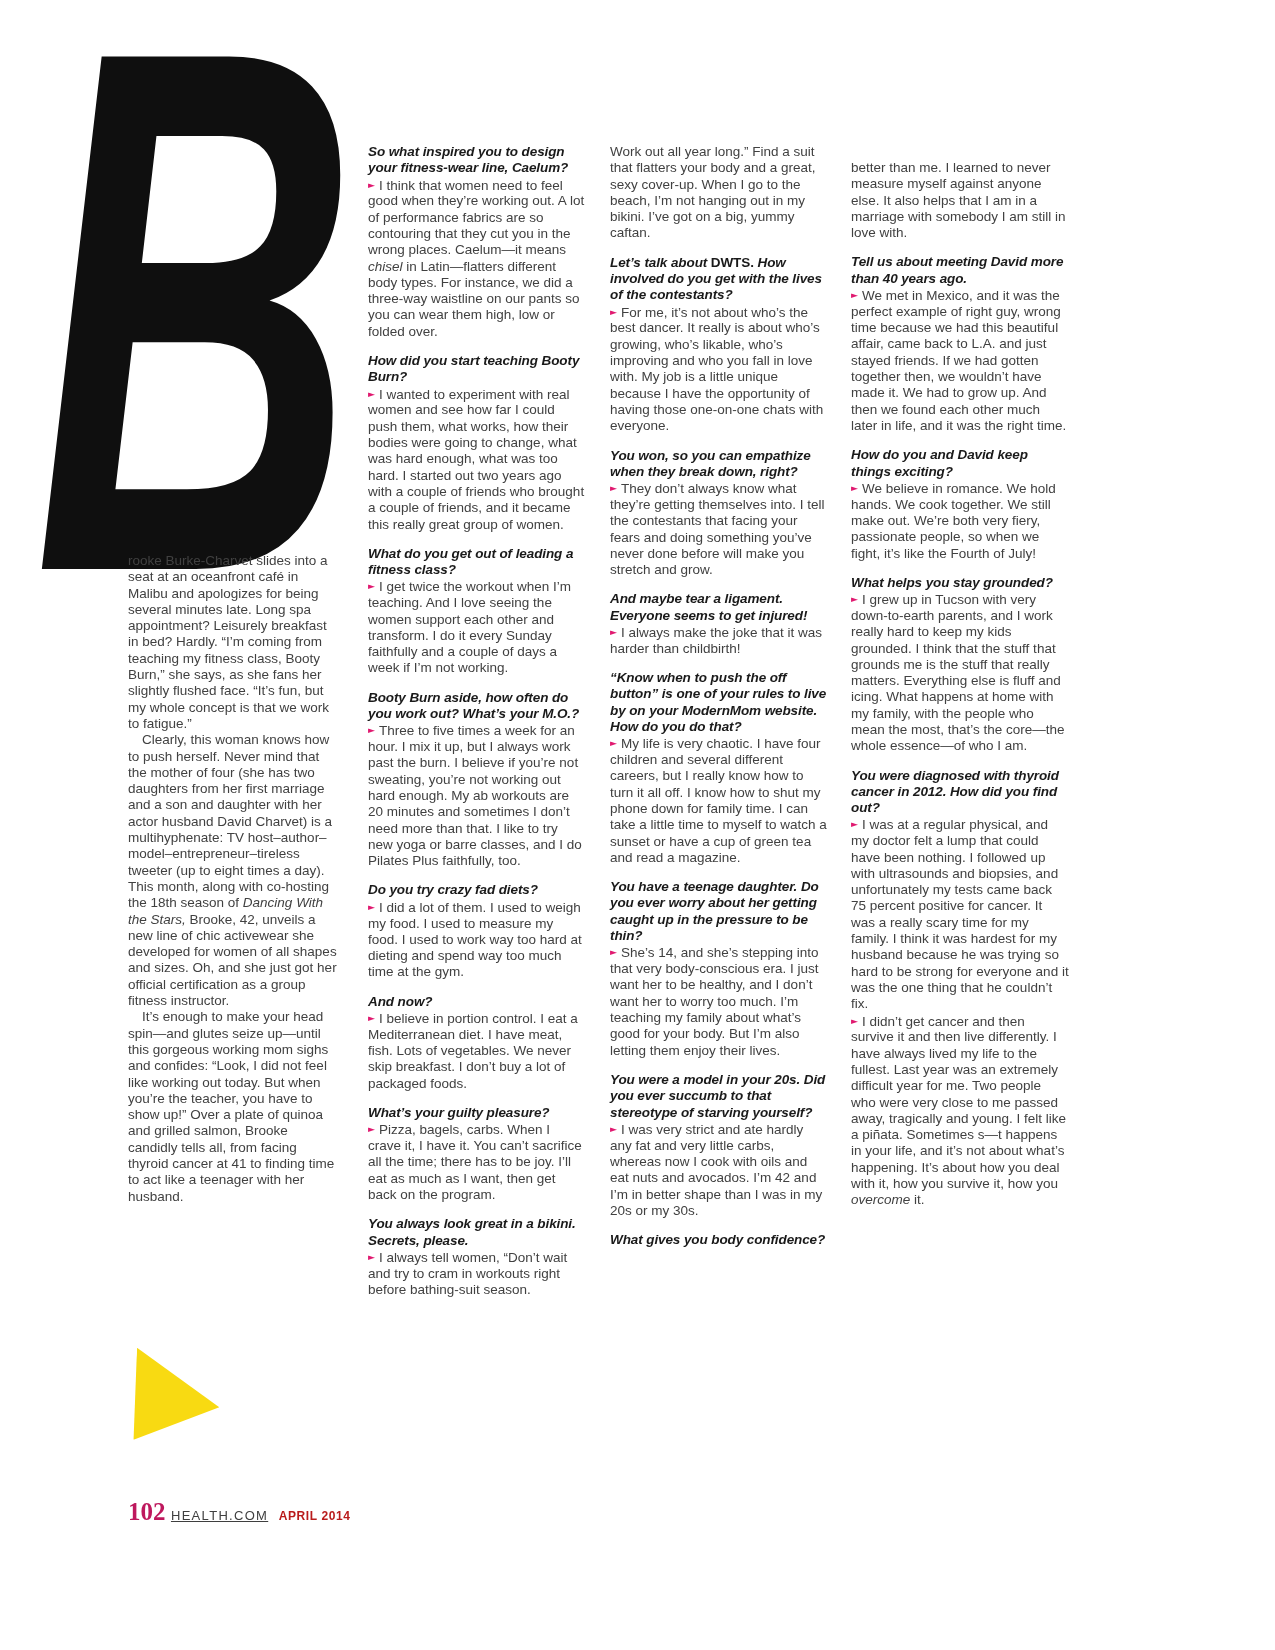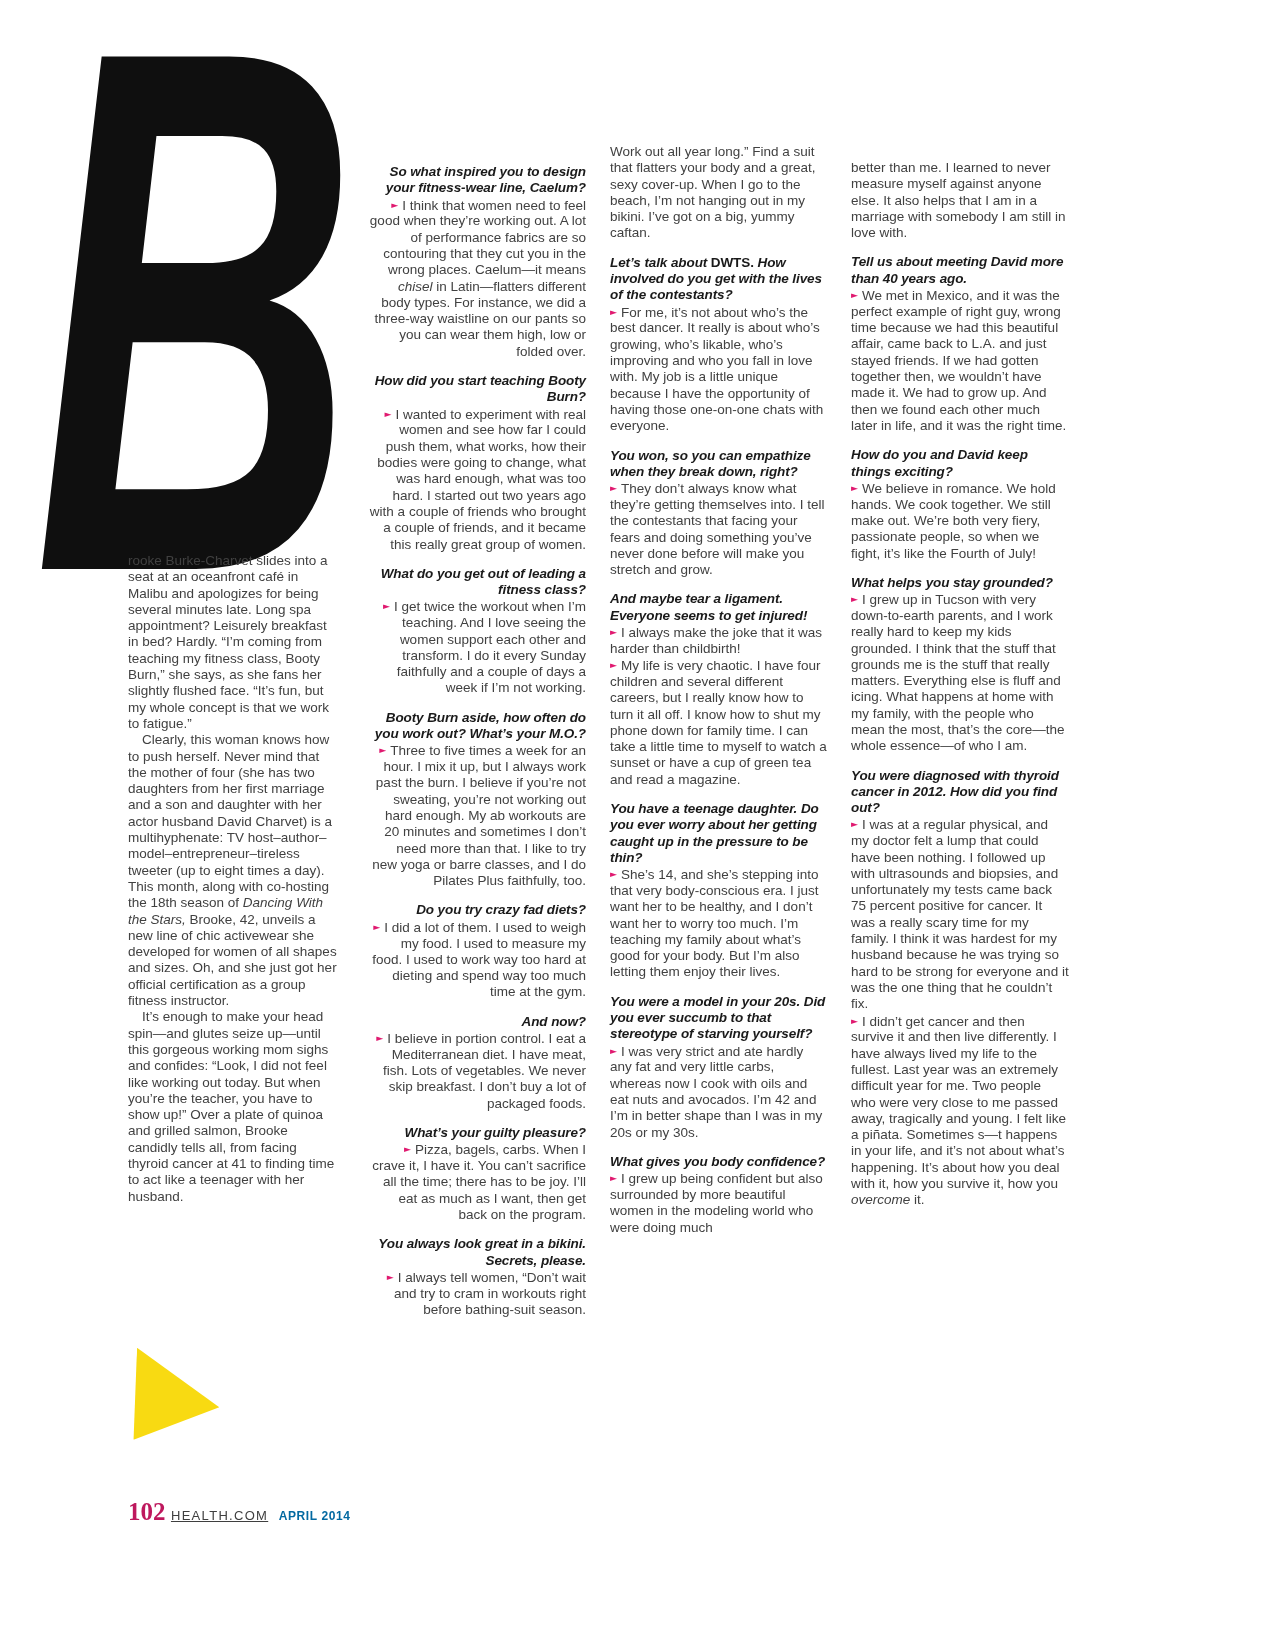--- a/index.html
+++ b/index.html
@@ -3,38 +3,38 @@
 <meta charset="utf-8">
 <style>
   html,body{margin:0;padding:0;background:#e8e8e8;}
   .page{position:relative;width:1275px;height:1650px;background:#ffffff;margin:0 auto;
         font-family:"Liberation Sans","DejaVu Sans",sans-serif;color:#414141;overflow:hidden;}
   .dropcap{position:absolute;left:34px;top:40px;font-size:745px;line-height:.73;
            font-weight:bold;font-style:italic;color:#0f0f0f;
            transform:scaleX(.60);transform-origin:top left;letter-spacing:-.02em;}
   .column{position:absolute;width:218px;font-size:13.5px;line-height:16.3px;text-align:left;}
   #col1{left:128px;top:553px;width:212px;}
-  #col2{left:368px;top:164px;text-align:right;}
+  #col2{left:368px;top:144px;}
   #col3{left:610px;top:144px;}
   #col4{left:851px;top:160px;}
   .column p{margin:0;}
   .column p.question{margin-top:13px;font-weight:bold;font-style:italic;color:#1a1a1a;letter-spacing:-.1px;}
   .column p:first-child{margin-top:0;}
   .question em{font-style:normal;}
   .answer em,.para em,.lead em,.cont em{font-style:italic;margin-top:32px;}
   .para{text-indent:14px;}
   .arrow{color:#e01a70;font-size:9px;margin-right:4px;vertical-align:1.5px;
          font-family:"DejaVu Sans",sans-serif;}
   .triangle{position:absolute;left:132px;top:1352px;width:88px;height:92px;
             background:#f8da12;clip-path:polygon(0 0,100% 55%,7% 100%);transform:rotate(6deg);}
   .footer{position:absolute;left:128px;top:1498px;white-space:nowrap;}
   .footer .pageno{font-family:"Liberation Serif","DejaVu Serif",serif;font-weight:bold;
                   font-size:25px;color:#be185d;}
   .footer .site{font-size:13px;letter-spacing:1.3px;color:#3f3f3f;margin-left:1px;text-decoration:underline;}
-  .footer .issue{font-size:12px;font-weight:bold;letter-spacing:.6px;color:#0369a1;margin-left:6px;}
+  .footer .issue{font-size:12px;font-weight:bold;letter-spacing:.6px;color:#b91c1c;margin-left:6px;}
 </style>
 </head>
 <body>
 
 <div class="page">
   <div class="dropcap">B</div>
 
   <div class="column" id="col1">
       <p class="lead">rooke Burke-Charvet slides into a seat at an oceanfront café in Malibu and apologizes for being several minutes late. Long spa appointment? Leisurely breakfast in bed? Hardly. “I’m coming from teaching my fitness class, Booty Burn,” she says, as she fans her slightly flushed face. “It’s fun, but my whole concept is that we work to fatigue.”</p>
       <p class="para">Clearly, this woman knows how to push herself. Never mind that the mother of four (she has two daughters from her first marriage and a son and daughter with her actor husband David Charvet) is a multihyphenate: TV host–author–model–entrepreneur–tireless tweeter (up to eight times a day). This month, along with co-hosting the 18th season of <em>Dancing With the Stars,</em> Brooke, 42, unveils a new line of chic activewear she developed for women of all shapes and sizes. Oh, and she just got her official certification as a group fitness instructor.</p>
@@ -59,27 +59,27 @@
       <p class="answer"><span class="arrow">►</span>I always tell women, “Don’t wait and try to cram in workouts right before bathing-suit season.</p>
     </div>
   <div class="column" id="col3">
       <p class="cont">Work out all year long.” Find a suit that flatters your body and a great, sexy cover-up. When I go to the beach, I’m not hanging out in my bikini. I’ve got on a big, yummy caftan.</p>
       <p class="question">Let’s talk about <em>DWTS.</em> How involved do you get with the lives of the contestants?</p>
       <p class="answer"><span class="arrow">►</span>For me, it’s not about who’s the best dancer. It really is about who’s growing, who’s likable, who’s improving and who you fall in love with. My job is a little unique because I have the opportunity of having those one-on-one chats with everyone.</p>
       <p class="question">You won, so you can empathize when they break down, right?</p>
       <p class="answer"><span class="arrow">►</span>They don’t always know what they’re getting themselves into. I tell the contestants that facing your fears and doing something you’ve never done before will make you stretch and grow.</p>
       <p class="question">And maybe tear a ligament. Everyone seems to get injured!</p>
       <p class="answer"><span class="arrow">►</span>I always make the joke that it was harder than childbirth!</p>
+      <p class="question">“Know when to push the off button” is one of your rules to live by on your ModernMom website. How do you do that?</p>
       <p class="answer"><span class="arrow">►</span>My life is very chaotic. I have four children and several different careers, but I really know how to turn it all off. I know how to shut my phone down for family time. I can take a little time to myself to watch a sunset or have a cup of green tea and read a magazine.</p>
       <p class="question">You have a teenage daughter. Do you ever worry about her getting caught up in the pressure to be thin?</p>
       <p class="answer"><span class="arrow">►</span>She’s 14, and she’s stepping into that very body-conscious era. I just want her to be healthy, and I don’t want her to worry too much. I’m teaching my family about what’s good for your body. But I’m also letting them enjoy their lives.</p>
       <p class="question">You were a model in your 20s. Did you ever succumb to that stereotype of starving yourself?</p>
       <p class="answer"><span class="arrow">►</span>I was very strict and ate hardly any fat and very little carbs, whereas now I cook with oils and eat nuts and avocados. I’m 42 and I’m in better shape than I was in my 20s or my 30s.</p>
       <p class="question">What gives you body confidence?</p>
-      <p class="answer"><span class="arrow">►</span>I grew up being confident but also surrounded by more beautiful women in the modeling world who were doing much</p>
     </div>
   <div class="column" id="col4">
       <p class="cont">better than me. I learned to never measure myself against anyone else. It also helps that I am in a marriage with somebody I am still in love with.</p>
       <p class="question">Tell us about meeting David more than 40 years ago.</p>
       <p class="answer"><span class="arrow">►</span>We met in Mexico, and it was the perfect example of right guy, wrong time because we had this beautiful affair, came back to L.A. and just stayed friends. If we had gotten together then, we wouldn’t have made it. We had to grow up. And then we found each other much later in life, and it was the right time.</p>
       <p class="question">How do you and David keep things exciting?</p>
       <p class="answer"><span class="arrow">►</span>We believe in romance. We hold hands. We cook together. We still make out. We’re both very fiery, passionate people, so when we fight, it’s like the Fourth of July!</p>
       <p class="question">What helps you stay grounded?</p>
       <p class="answer"><span class="arrow">►</span>I grew up in Tucson with very down-to-earth parents, and I work really hard to keep my kids grounded. I think that the stuff that grounds me is the stuff that really matters. Everything else is fluff and icing. What happens at home with my family, with the people who mean the most, that’s the core—the whole essence—of who I am.</p>
       <p class="question">You were diagnosed with thyroid cancer in 2012. How did you find out?</p>

